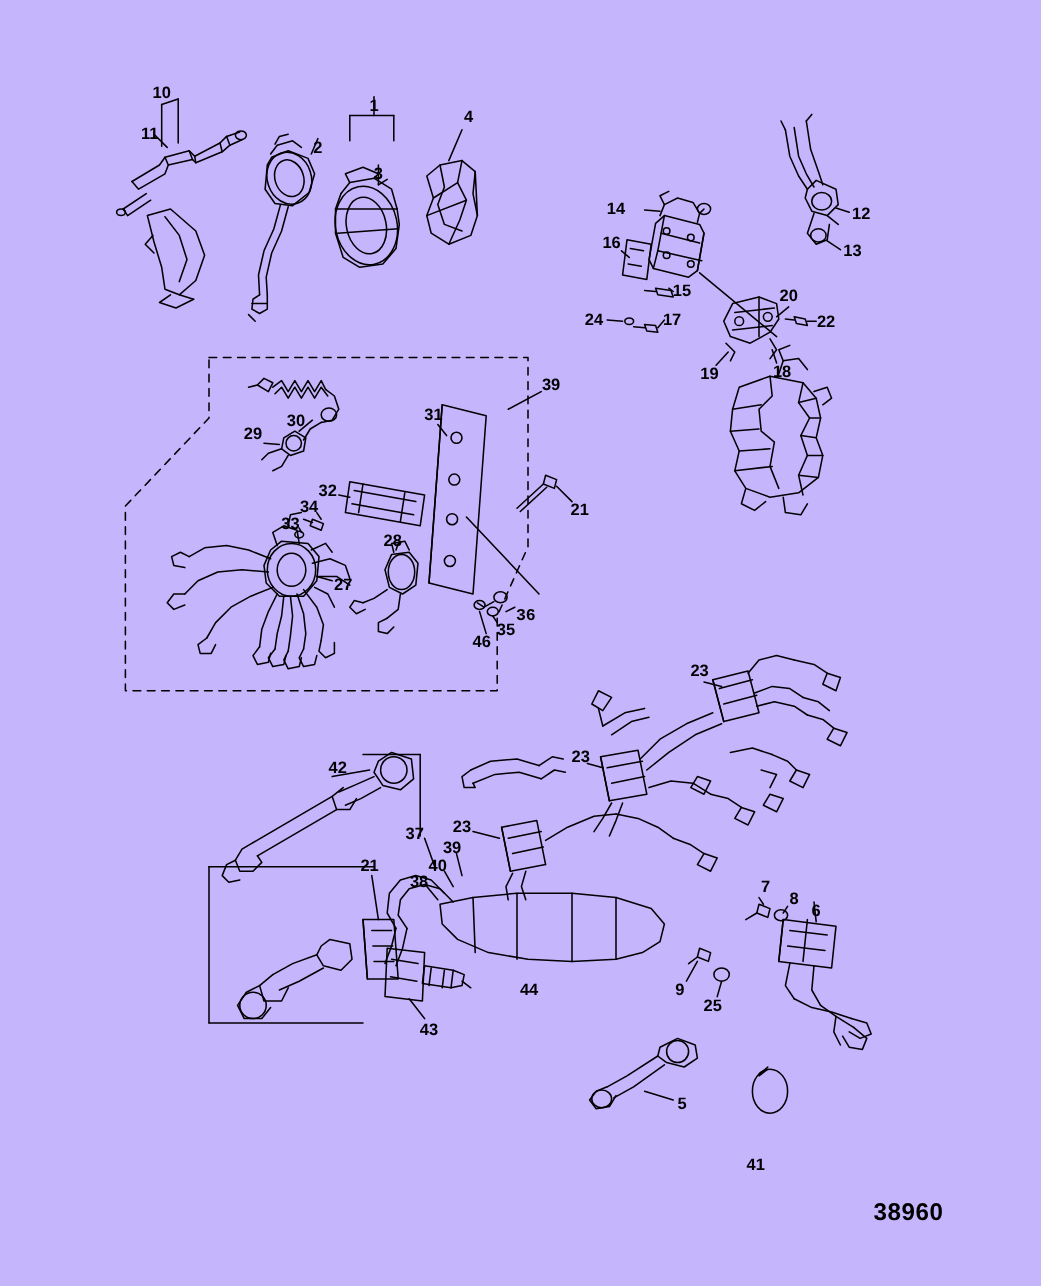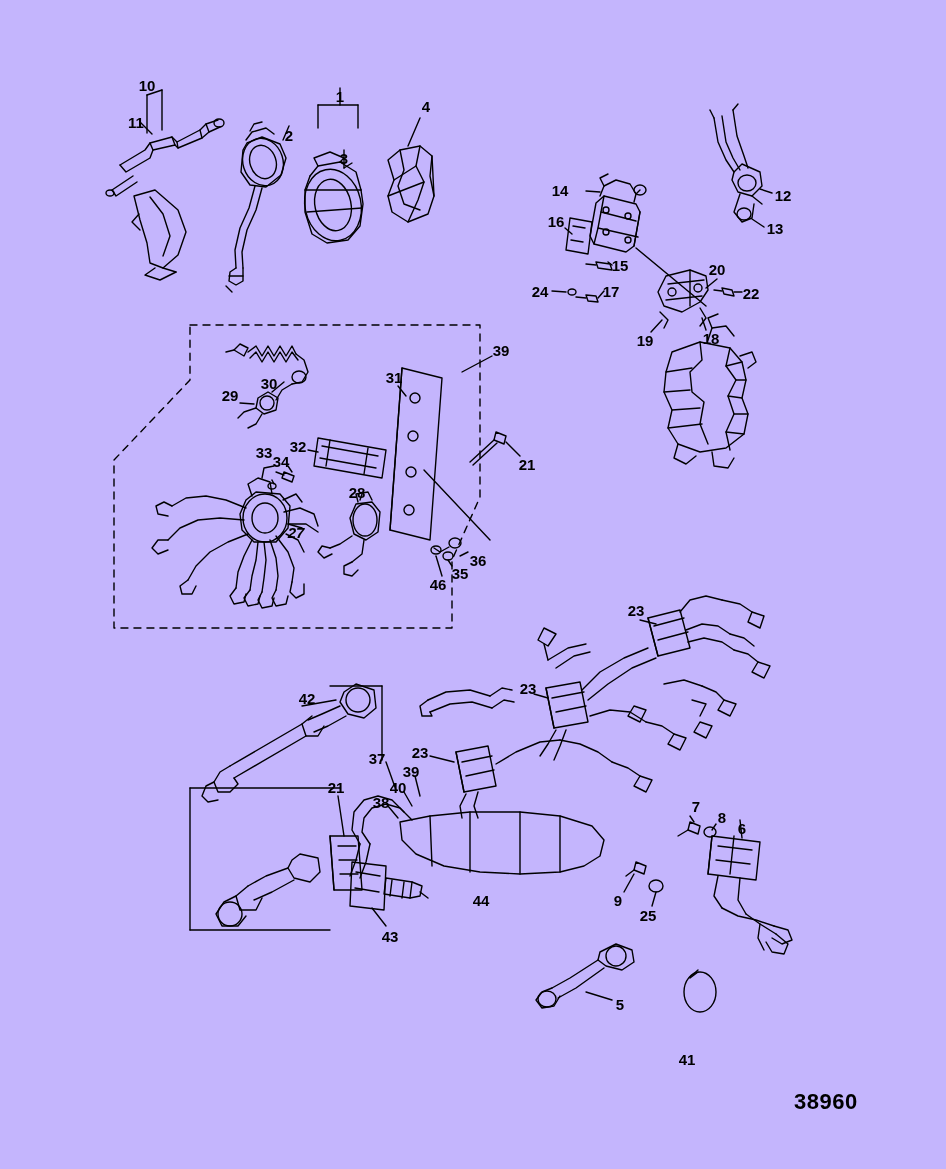--- a/index.html
+++ b/index.html
@@ -474,25 +474,25 @@
   <div class="callout" style="left:717px; top:269px;">20</div>
   <div class="callout" style="left:751px; top:293px;">22</div>
   <div class="callout" style="left:645px; top:340px;">19</div>
   <div class="callout" style="left:711px; top:338px;">18</div>
   <div class="callout" style="left:501px; top:350px;">39</div>
   <div class="callout" style="left:269px; top:383px;">30</div>
   <div class="callout" style="left:230px; top:395px;">29</div>
   <div class="callout" style="left:394px; top:377px;">31</div>
   <div class="callout" style="left:298px; top:446px;">32</div>
   <div class="callout" style="left:281px; top:461px;">34</div>
-  <div class="callout" style="left:264px; top:452px;">33</div>
+  <div class="callout" style="left:264px; top:476px;">33</div>
   <div class="callout" style="left:357px; top:492px;">28</div>
-  <div class="callout" style="left:296px; top:532px;font-style:italic;">27</div>
+  <div class="callout" style="left:312px; top:532px;">27</div>
   <div class="callout" style="left:527px; top:464px;">21</div>
-  <div class="callout" style="left:478px; top:560px;">36</div>
+  <div class="callout" style="left:478px; top:560px;font-family:Liberation Mono, monospace;">36</div>
   <div class="callout" style="left:460px; top:573px;">35</div>
   <div class="callout" style="left:438px; top:584px;">46</div>
   <div class="callout" style="left:636px; top:610px;">23</div>
   <div class="callout" style="left:528px; top:688px;">23</div>
   <div class="callout" style="left:420px; top:752px;">23</div>
   <div class="callout" style="left:287px; top:698px;margin-left:20px;">42</div>
   <div class="callout" style="left:377px; top:758px;">37</div>
   <div class="callout" style="left:411px; top:771px;">39</div>
   <div class="callout" style="left:398px; top:787px;">40</div>
   <div class="callout" style="left:381px; top:802px;">38</div>

